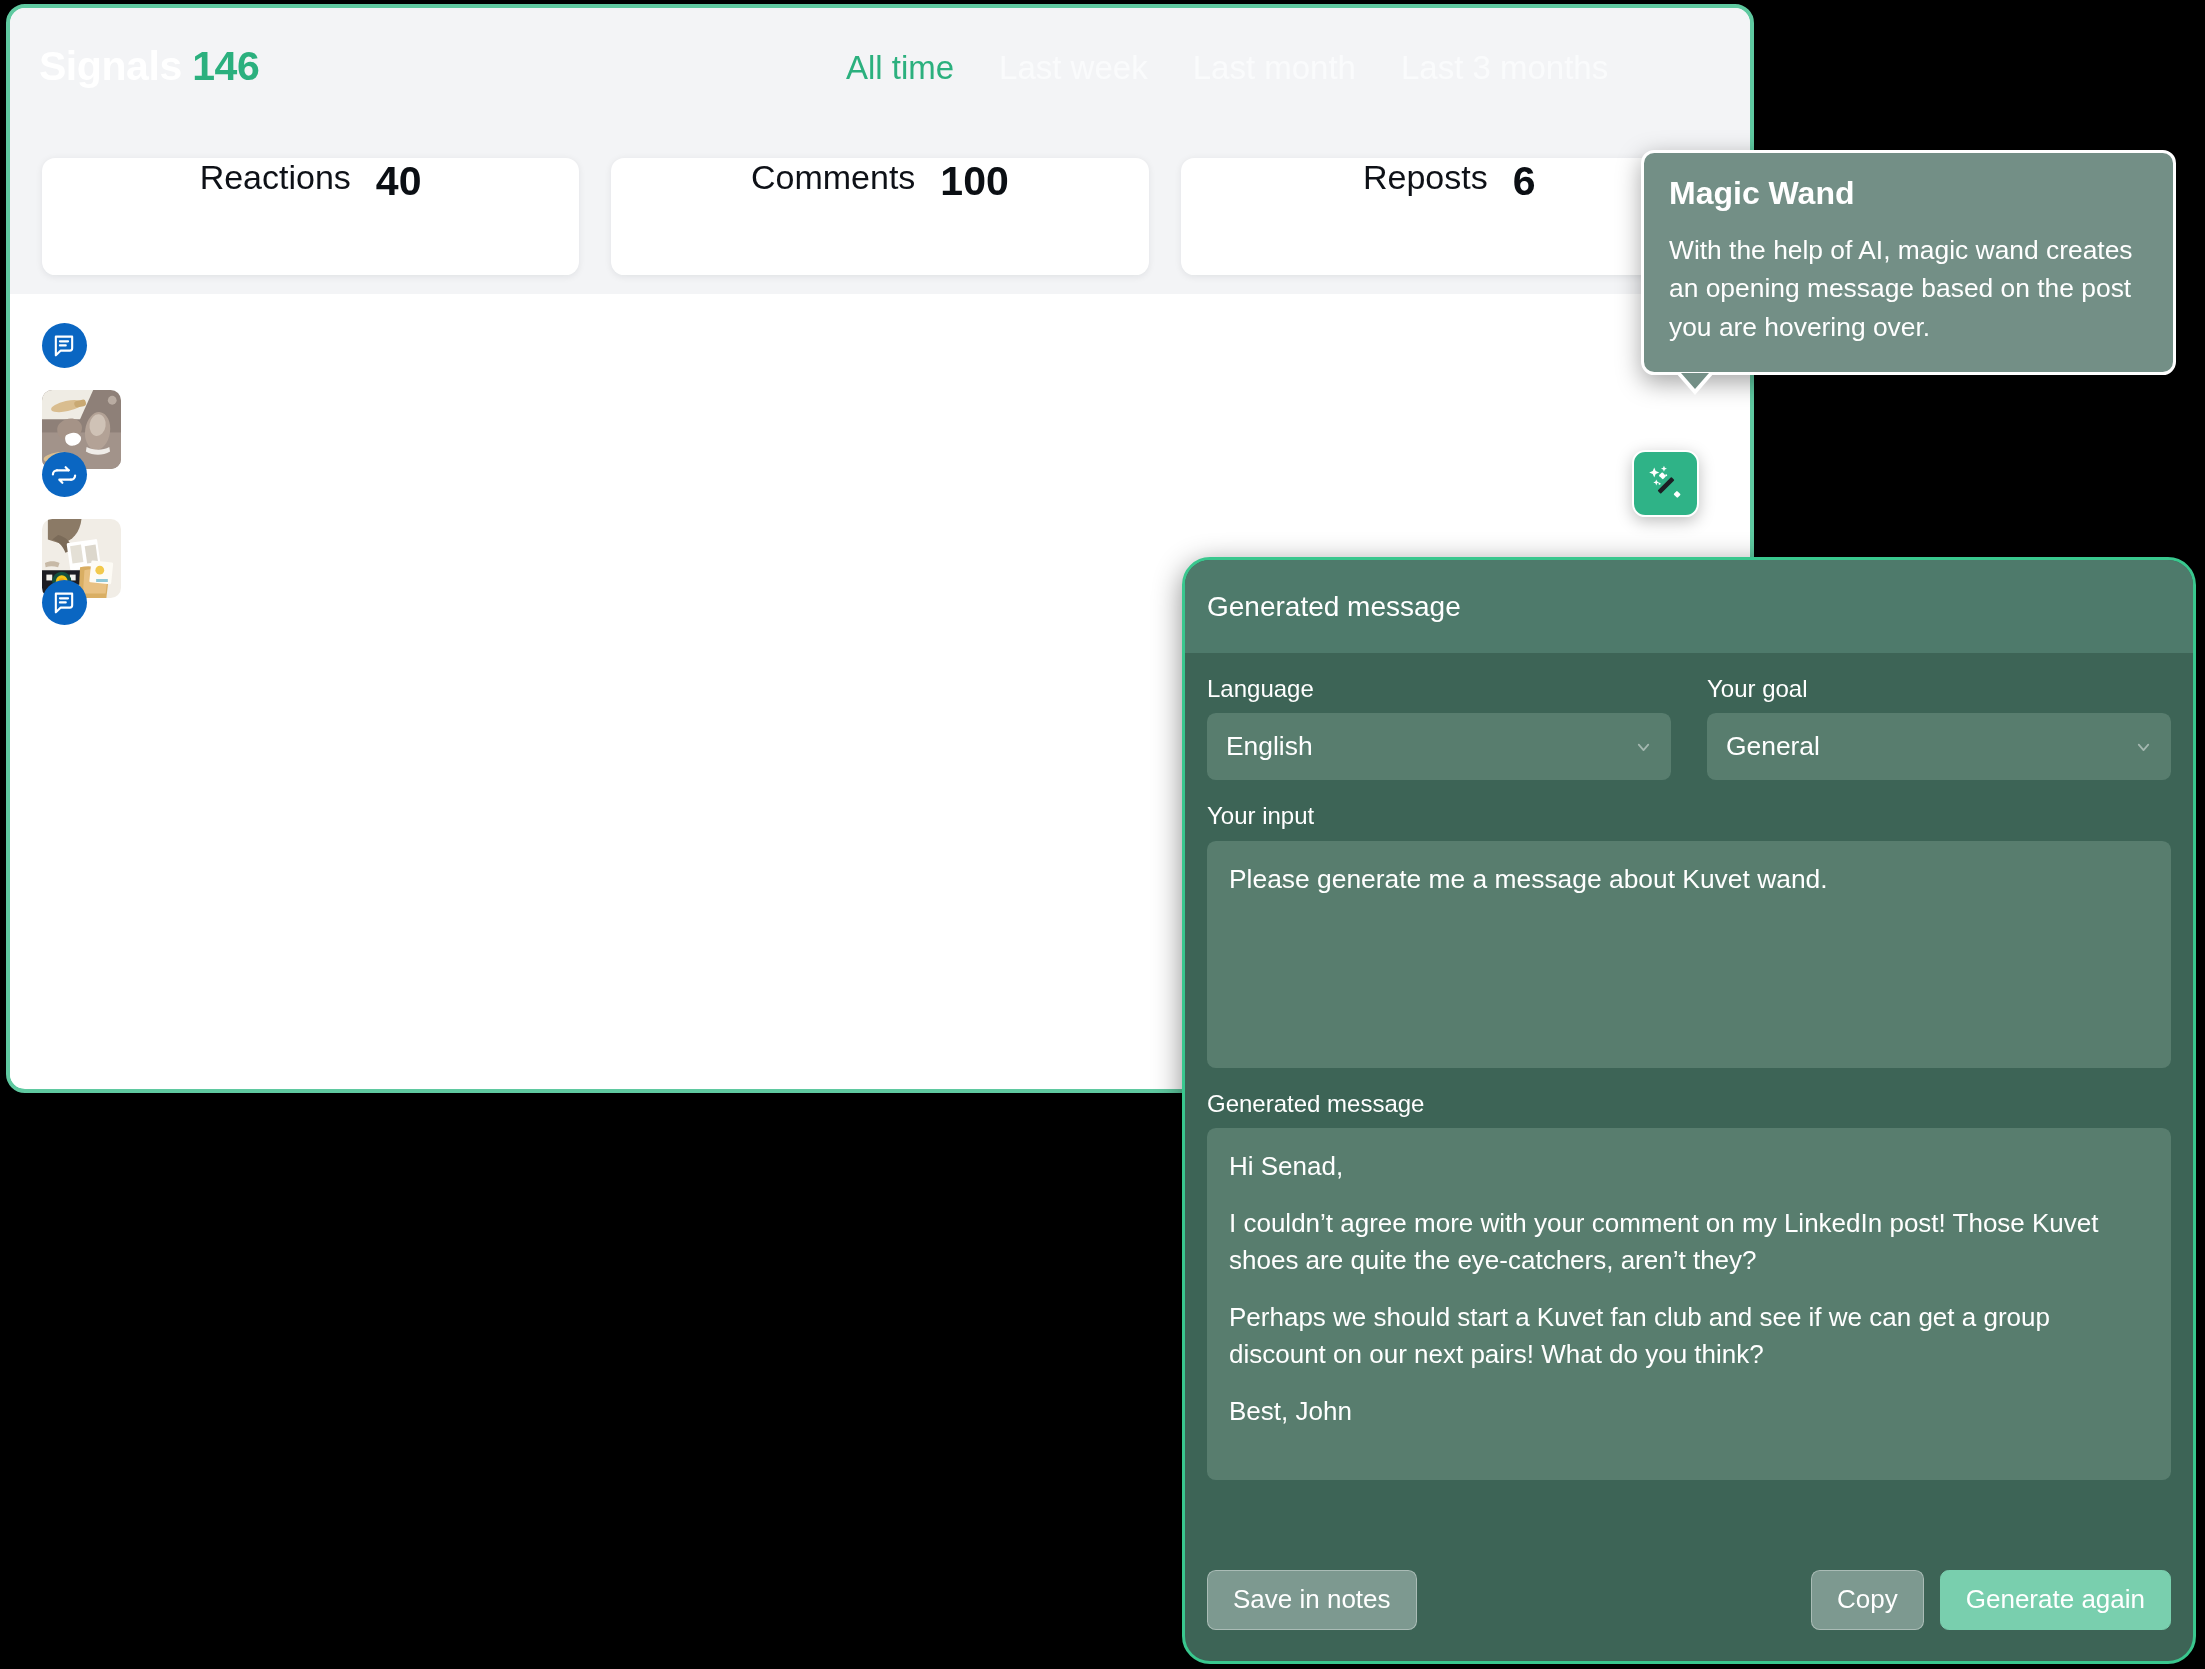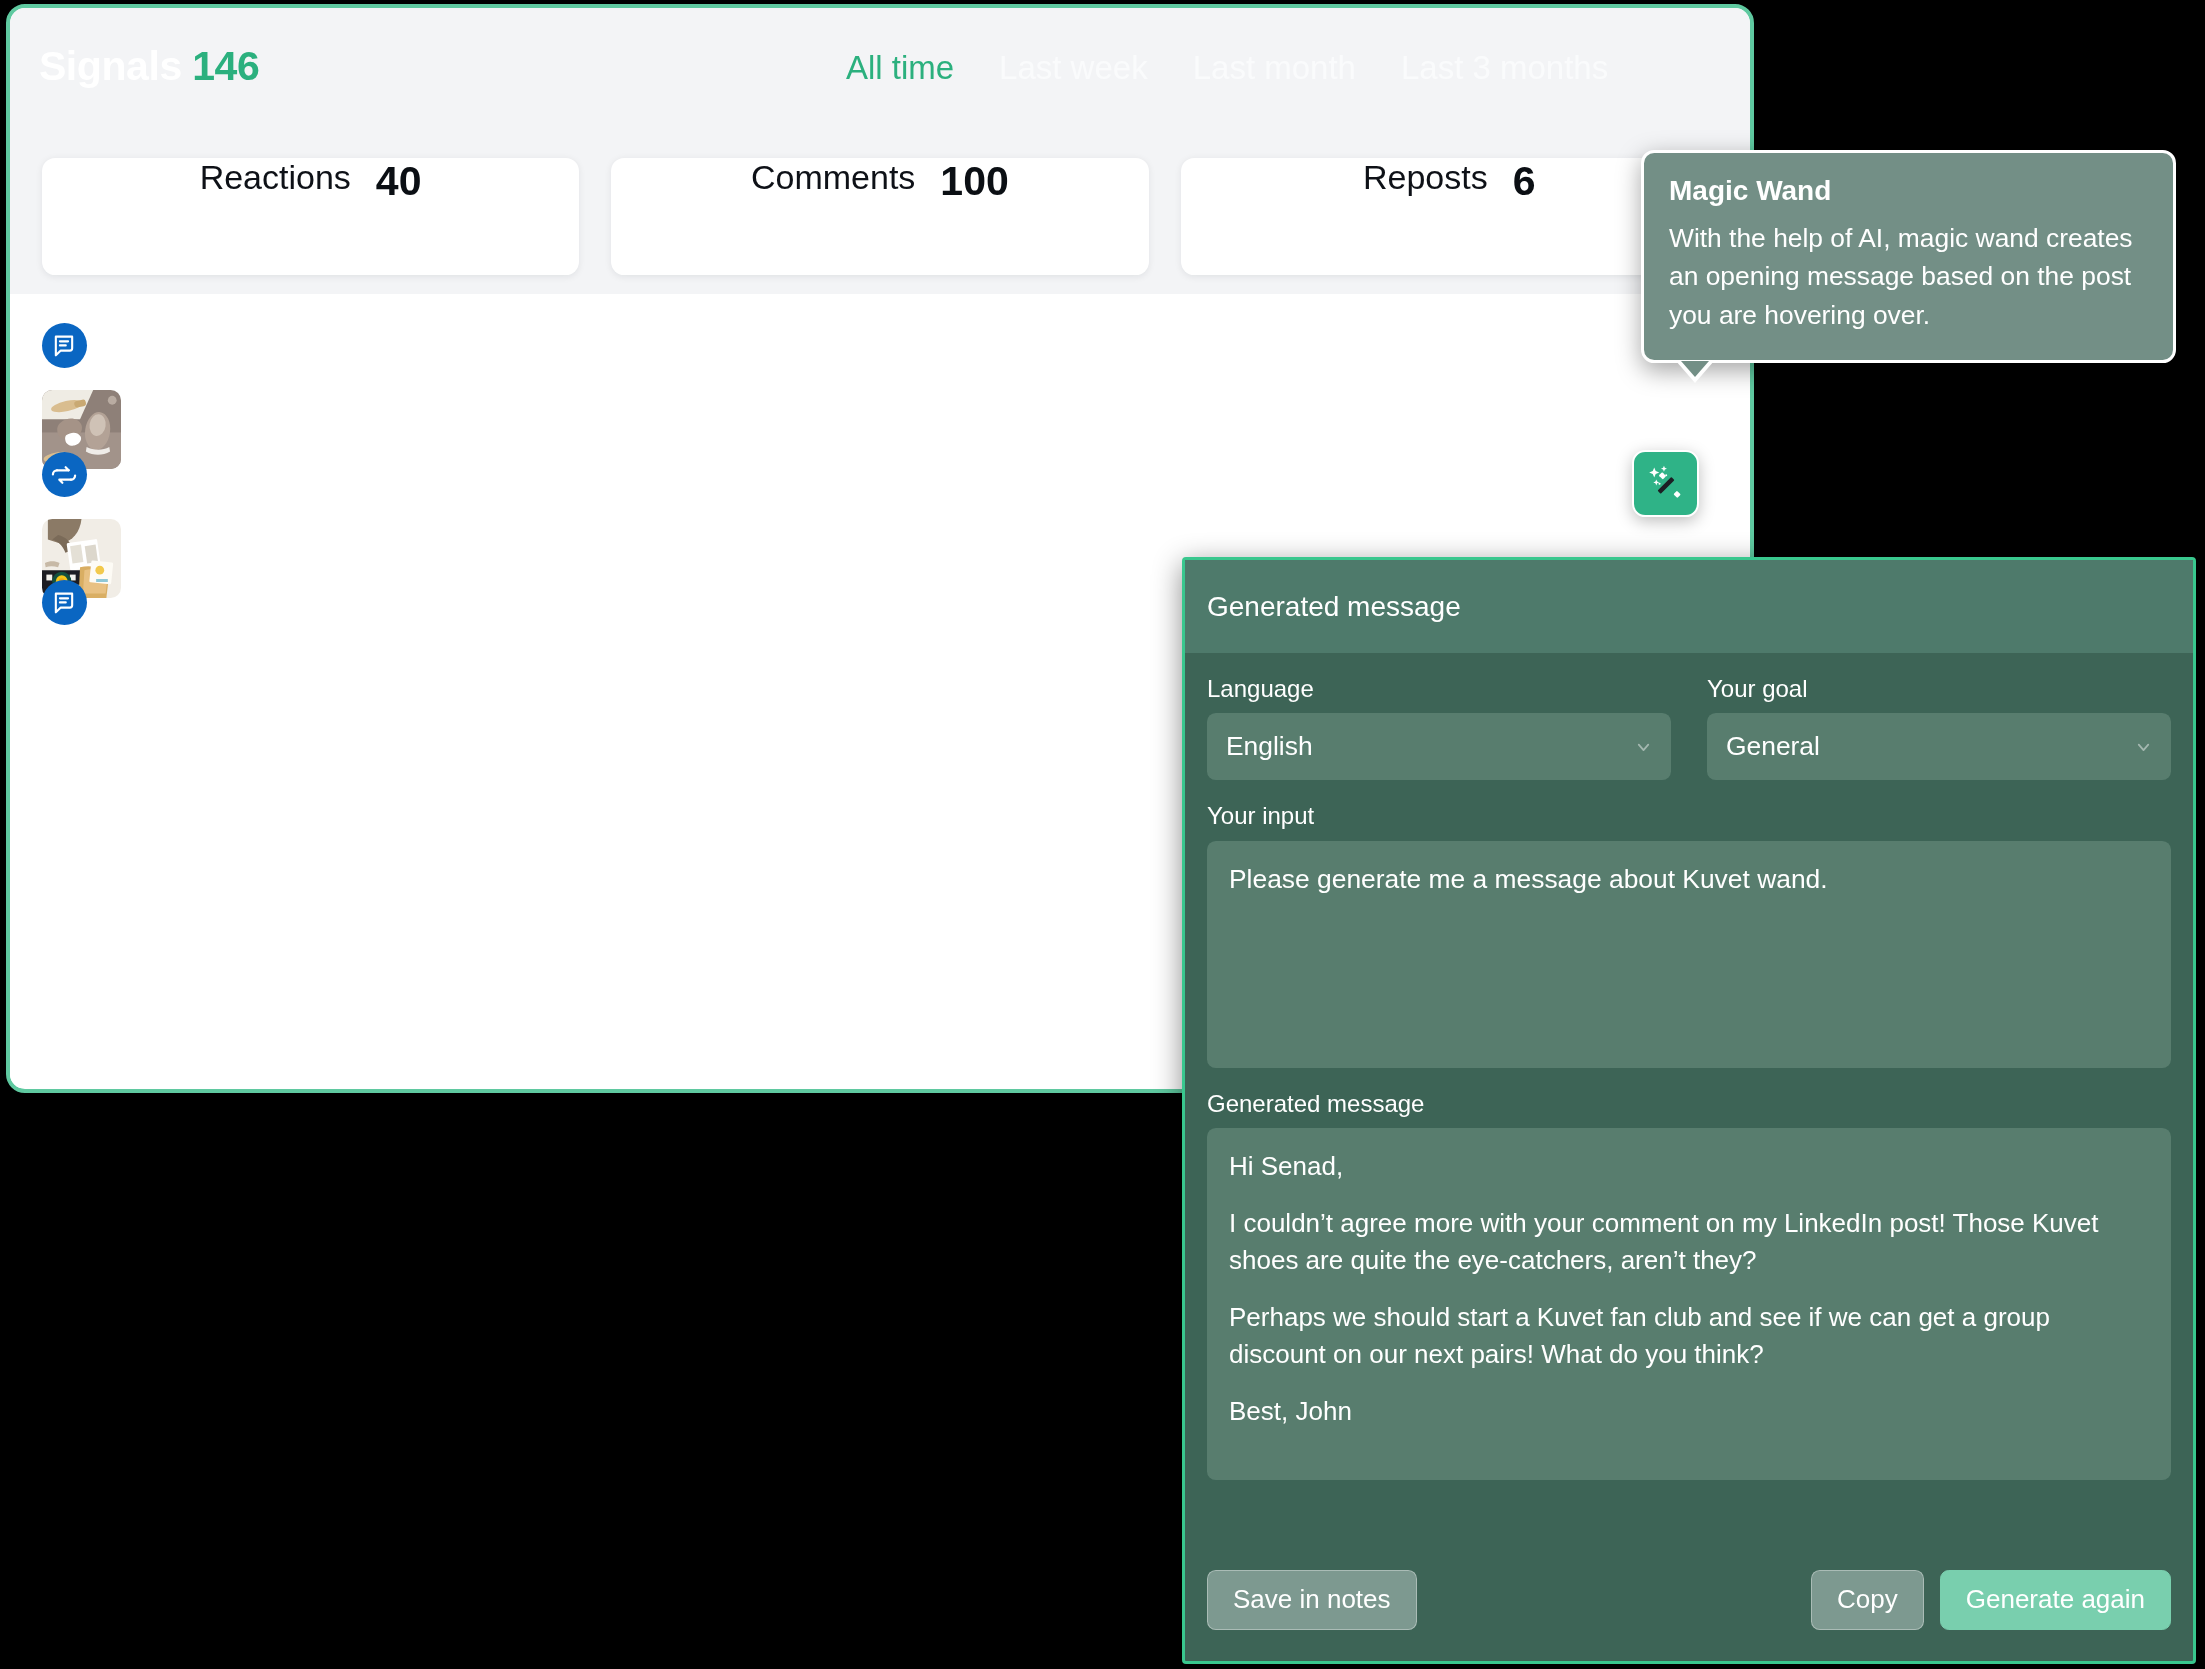--- a/index.html
+++ b/index.html
@@ -121,23 +121,23 @@
     width: 535px;
     background: #738f86;
     border: 3.7px solid #ffffff;
     border-radius: 13.2px;
     padding: 22px 25px 26.4px 25px;
     box-shadow: 0 7.3px 25px rgba(0,0,0,.35);
     z-index: 45;
   }
   .tooltip-title {
     color: #ffffff;
-    font-size: 28px;
+    font-size: 32px;
     font-weight: 700;
-    margin-bottom: 12px;
+    margin-bottom: 19px;
   }
   .tooltip-body {
     color: #ffffff;
     font-size: 26.4px;
     line-height: 1.45;
     font-weight: 400;
   }
   .tooltip-arrow {
     position: absolute;
     left: 32px; bottom: -23px;
@@ -156,21 +156,21 @@
     border-top: 16px solid #738f86;
   }
 
   
   .gm-panel {
     position: absolute;
     left: 1182px; top: 557px;
     width: 1014px; height: 1107px;
     background: #3d6456;
     border: 3.7px solid #39c78e;
-    border-radius: 4px;
+    border-radius: 28px;
     overflow: hidden;
     z-index: 50;
     box-shadow: 0 7.3px 29px rgba(0,0,0,.45);
   }
   .gm-header {
     height: 93px;
     background: #4e7a6b;
     display: flex;
     align-items: center;
     padding: 0 22px;

